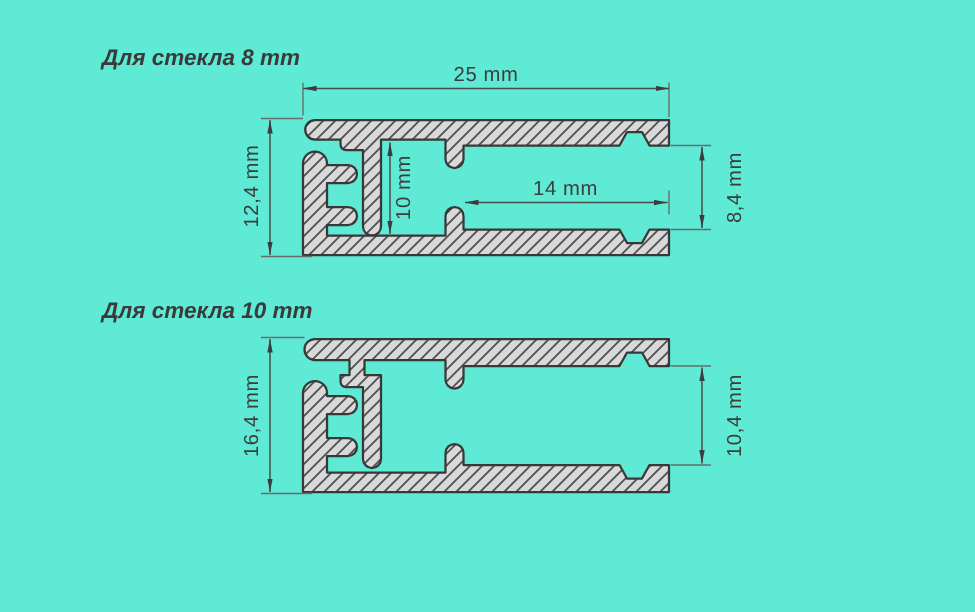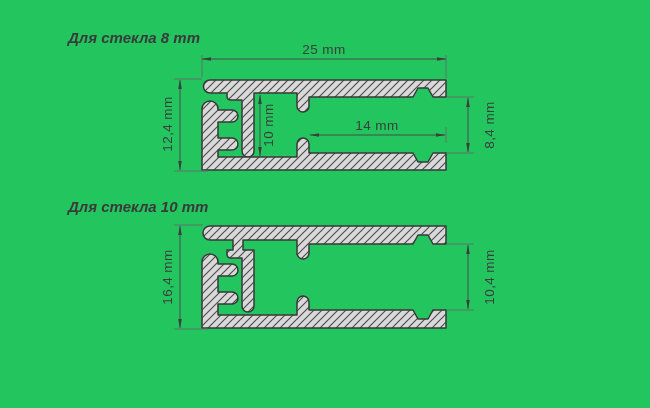--- a/index.html
+++ b/index.html
@@ -1,16 +1,16 @@
 <!DOCTYPE html>
 <html><head>
 <meta charset="utf-8">
 <style>
   html,body{margin:0;padding:0;background:#ffffff;}
-  .stage{position:relative;width:650px;height:408px;background:#22c55e;overflow:hidden;}
+  .stage{position:relative;width:650px;height:408px;background:#5eead4;overflow:hidden;}
   .dim-text{font-family:"Liberation Sans",sans-serif;font-size:13.5px;fill:#3d3d3d;letter-spacing:.4px;}
   .title-text{font-family:"Liberation Sans",sans-serif;font-style:italic;font-weight:bold;font-size:15px;fill:#3a3a3a;}
   .dimline{stroke:#4a4a4a;stroke-width:1;fill:none;}
   .extline{stroke:#6a6a6a;stroke-width:0.9;fill:none;}
   .profile{fill:url(#hatch);stroke:#383838;stroke-width:1.5;stroke-linejoin:round;}
 </style>
 </head>
 <body>
 
 <div class="stage">

